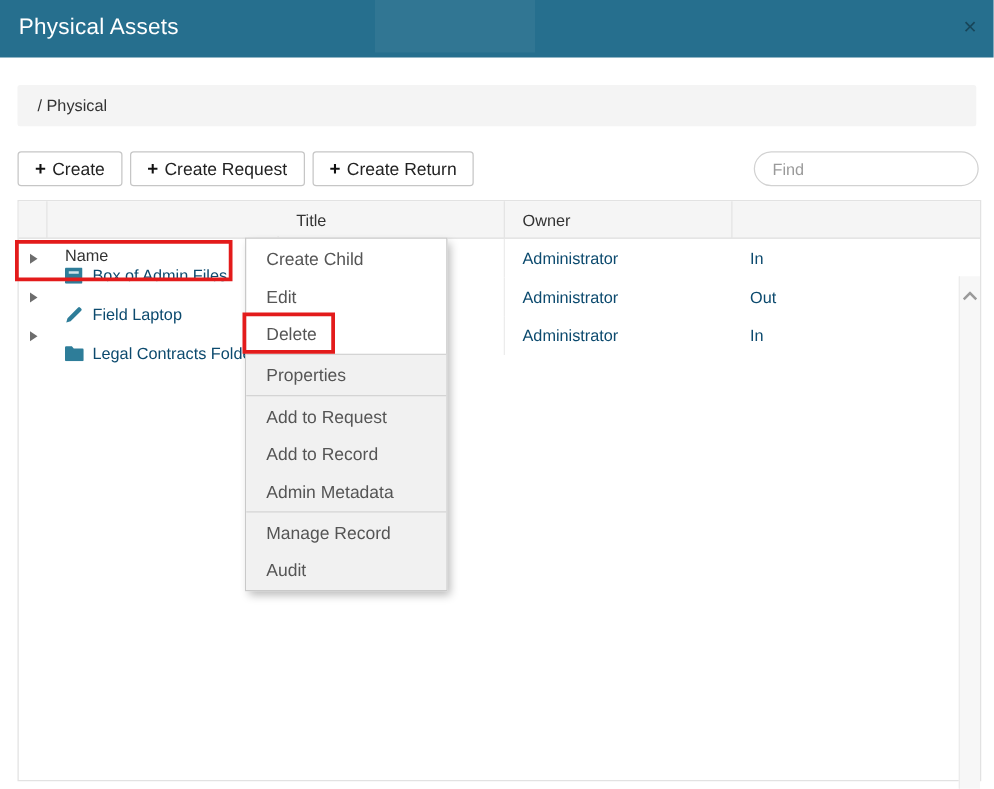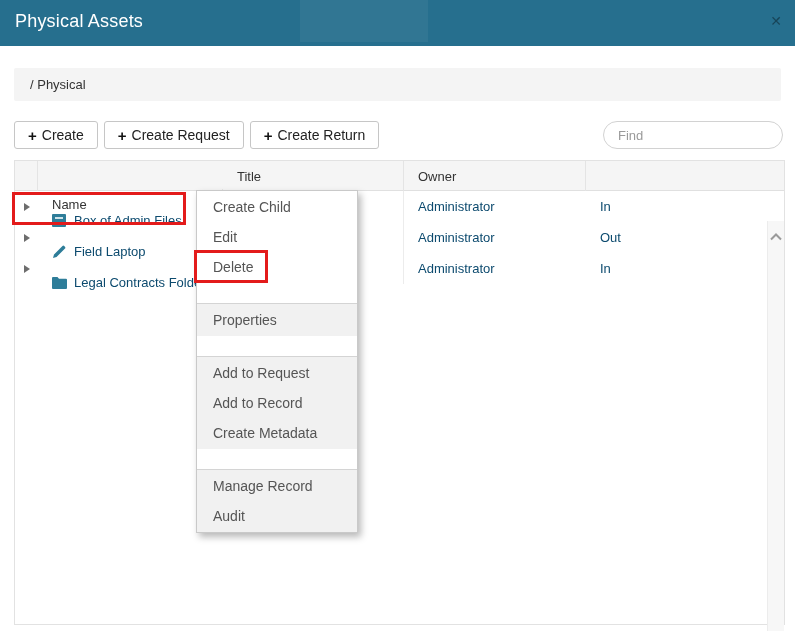--- a/index.html
+++ b/index.html
@@ -95,21 +95,21 @@
 
   
   .context-menu {
     position: absolute; left: 196px; top: 190px; width: 162px;
     background: #ffffff; border: 1px solid #c9c9c9;
     box-shadow: 3px 4px 7px rgba(0,0,0,0.28);
     z-index: 10; font-size: 14px; color: #555;
   }
   .menu-group { padding: 1px 0; }
   .menu-group + .menu-group { border-top: 1px solid #d4d4d4; }
-  .menu-group.shaded { background: #f1f1f1; margin-top: 20px; }
+  .menu-group.shaded { background: #f1f1f1; }
   .menu-item {
     height: 30px; line-height: 30px; padding-left: 16px; cursor: pointer;
     white-space: nowrap;
   }
 
   
   .anno { position: absolute; border: 3px solid #e31b1b; background: transparent; z-index: 20; pointer-events: none; }
   .anno-row { left: 12px; top: 192px; width: 174px; height: 33px; }
   .anno-move { left: 194px; top: 250px; width: 74px; height: 33px; }
 
@@ -222,21 +222,21 @@
     <div class="menu-item">Create Child</div>
     <div class="menu-item">Edit</div>
     <div class="menu-item">Delete</div>
   </div>
   <div class="menu-group shaded">
     <div class="menu-item">Properties</div>
   </div>
   <div class="menu-group shaded">
     <div class="menu-item">Add to Request</div>
     <div class="menu-item">Add to Record</div>
-    <div class="menu-item">Create Metadata</div>
+    <div class="menu-item">Admin Metadata</div>
   </div>
   <div class="menu-group shaded">
     <div class="menu-item">Manage Record</div>
     <div class="menu-item">Audit</div>
   </div>
 </div>
 
 <div class="anno anno-row"></div>
 <div class="anno anno-move"></div>
 

